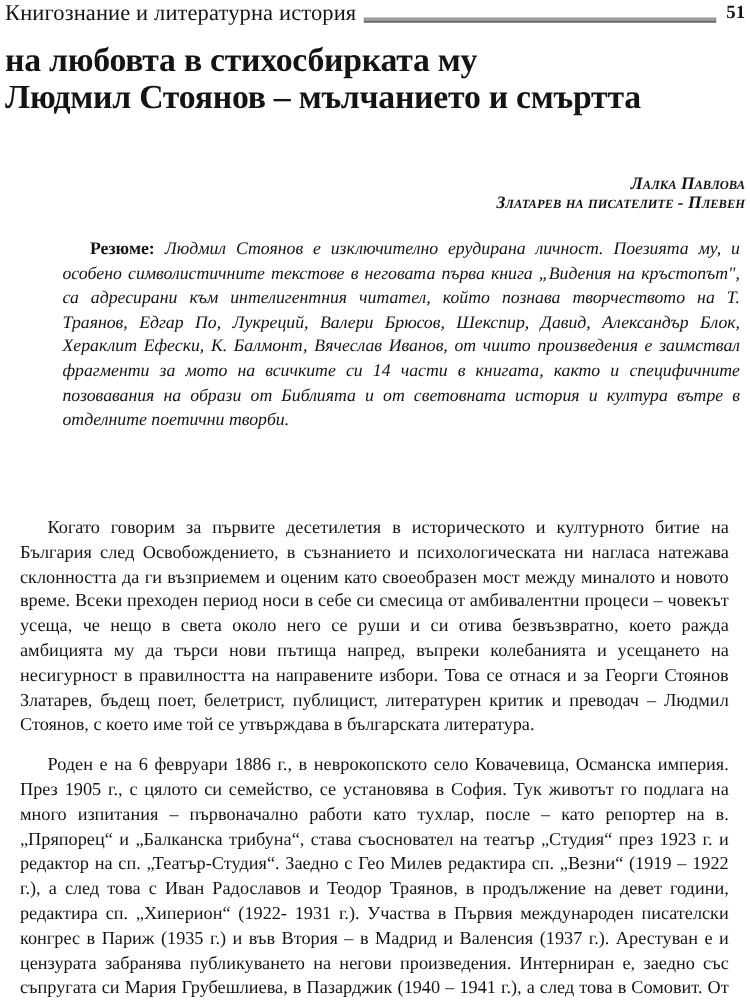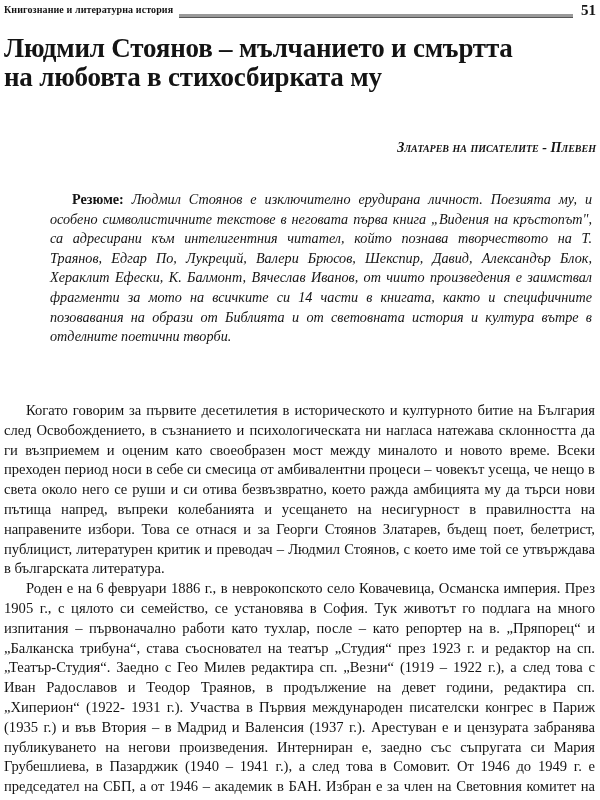--- a/index.html
+++ b/index.html
@@ -5,21 +5,21 @@
     html, body { margin: 0; padding: 0; background: #ffffff; }
     body {
       width: 600px; height: 800px; overflow: hidden; position: relative;
       font-family: "Liberation Serif", serif; color: #141414;
     }
     .running-head {
       position: absolute; left: 4px; top: 0; width: 592px; height: 20px;
       display: flex; align-items: flex-end; justify-content: space-between;
     }
     .running-head .journal {
-      font-weight: bold; font-size: 10px; letter-spacing: 0.1px; line-height: 18px;
+      font-weight: normal; font-size: 18px; letter-spacing: 0.1px; line-height: 18px;
       padding-bottom: 1px; white-space: nowrap; margin-top: 36px;
     }
     .running-head .rule {
       flex: 1; height: 3px; background: #9a9a9a; margin: 0 8px 2px 6px;
       border-bottom: 1px solid #555;
     }
     .running-head .page-num {
       font-weight: bold; font-size: 15px; line-height: 18px; padding-bottom: 1px;
     }
     .title {
@@ -38,37 +38,38 @@
       position: absolute; left: 50px; top: 190px; width: 542px;
       font-size: 14.2px; line-height: 19.6px; text-align: justify;
     }
     .abstract p { margin: 0; text-indent: 22px; }
     .abstract .label { font-weight: bold; font-style: normal; }
     .abstract .txt { font-style: italic; }
     .body-text {
       position: absolute; left: 4px; top: 401px; width: 591px;
       font-size: 14.6px; line-height: 19.8px; text-align: justify;
     }
-    .body-text p { margin: 0; text-indent: 22px; }
+    .body-text p { margin: 12px; text-indent: 22px; }
   </style>
 </head>
 <body>
 
 <header class="running-head">
   <span class="journal">Книгознание и литературна история</span>
   <span class="rule"></span>
   <span class="page-num">51</span>
 </header>
 
 <h1 class="title">
+  <span>на любовта в стихосбирката му</span>
   <span>Людмил Стоянов – мълчанието и смъртта</span>
-  <span>на любовта в стихосбирката му</span>
 </h1>
 
 <div class="byline">
+  <span>Лалка Павлова</span>
   <span>Златарев на писателите - Плевен</span>
 </div>
 
 <section class="abstract">
   <p>
     <span class="label">Резюме:</span>
     <span class="txt">Людмил Стоянов е изключително ерудирана личност. Поезията му, и особено символистичните текстове в неговата първа книга  „Видения на кръстопът", са адресирани към интелигентния читател, който познава творчеството на Т. Траянов, Едгар По, Лукреций, Валери Брюсов, Шекспир, Давид, Александър Блок, Хераклит Ефески, К. Балмонт, Вячеслав Иванов, от чиито произведения е заимствал фрагменти за мото на всичките си 14 части в книгата, както и специфичните позовавания на образи от Библията и от световната история и култура вътре в отделните поетични творби.</span>
   </p>
 </section>
 

